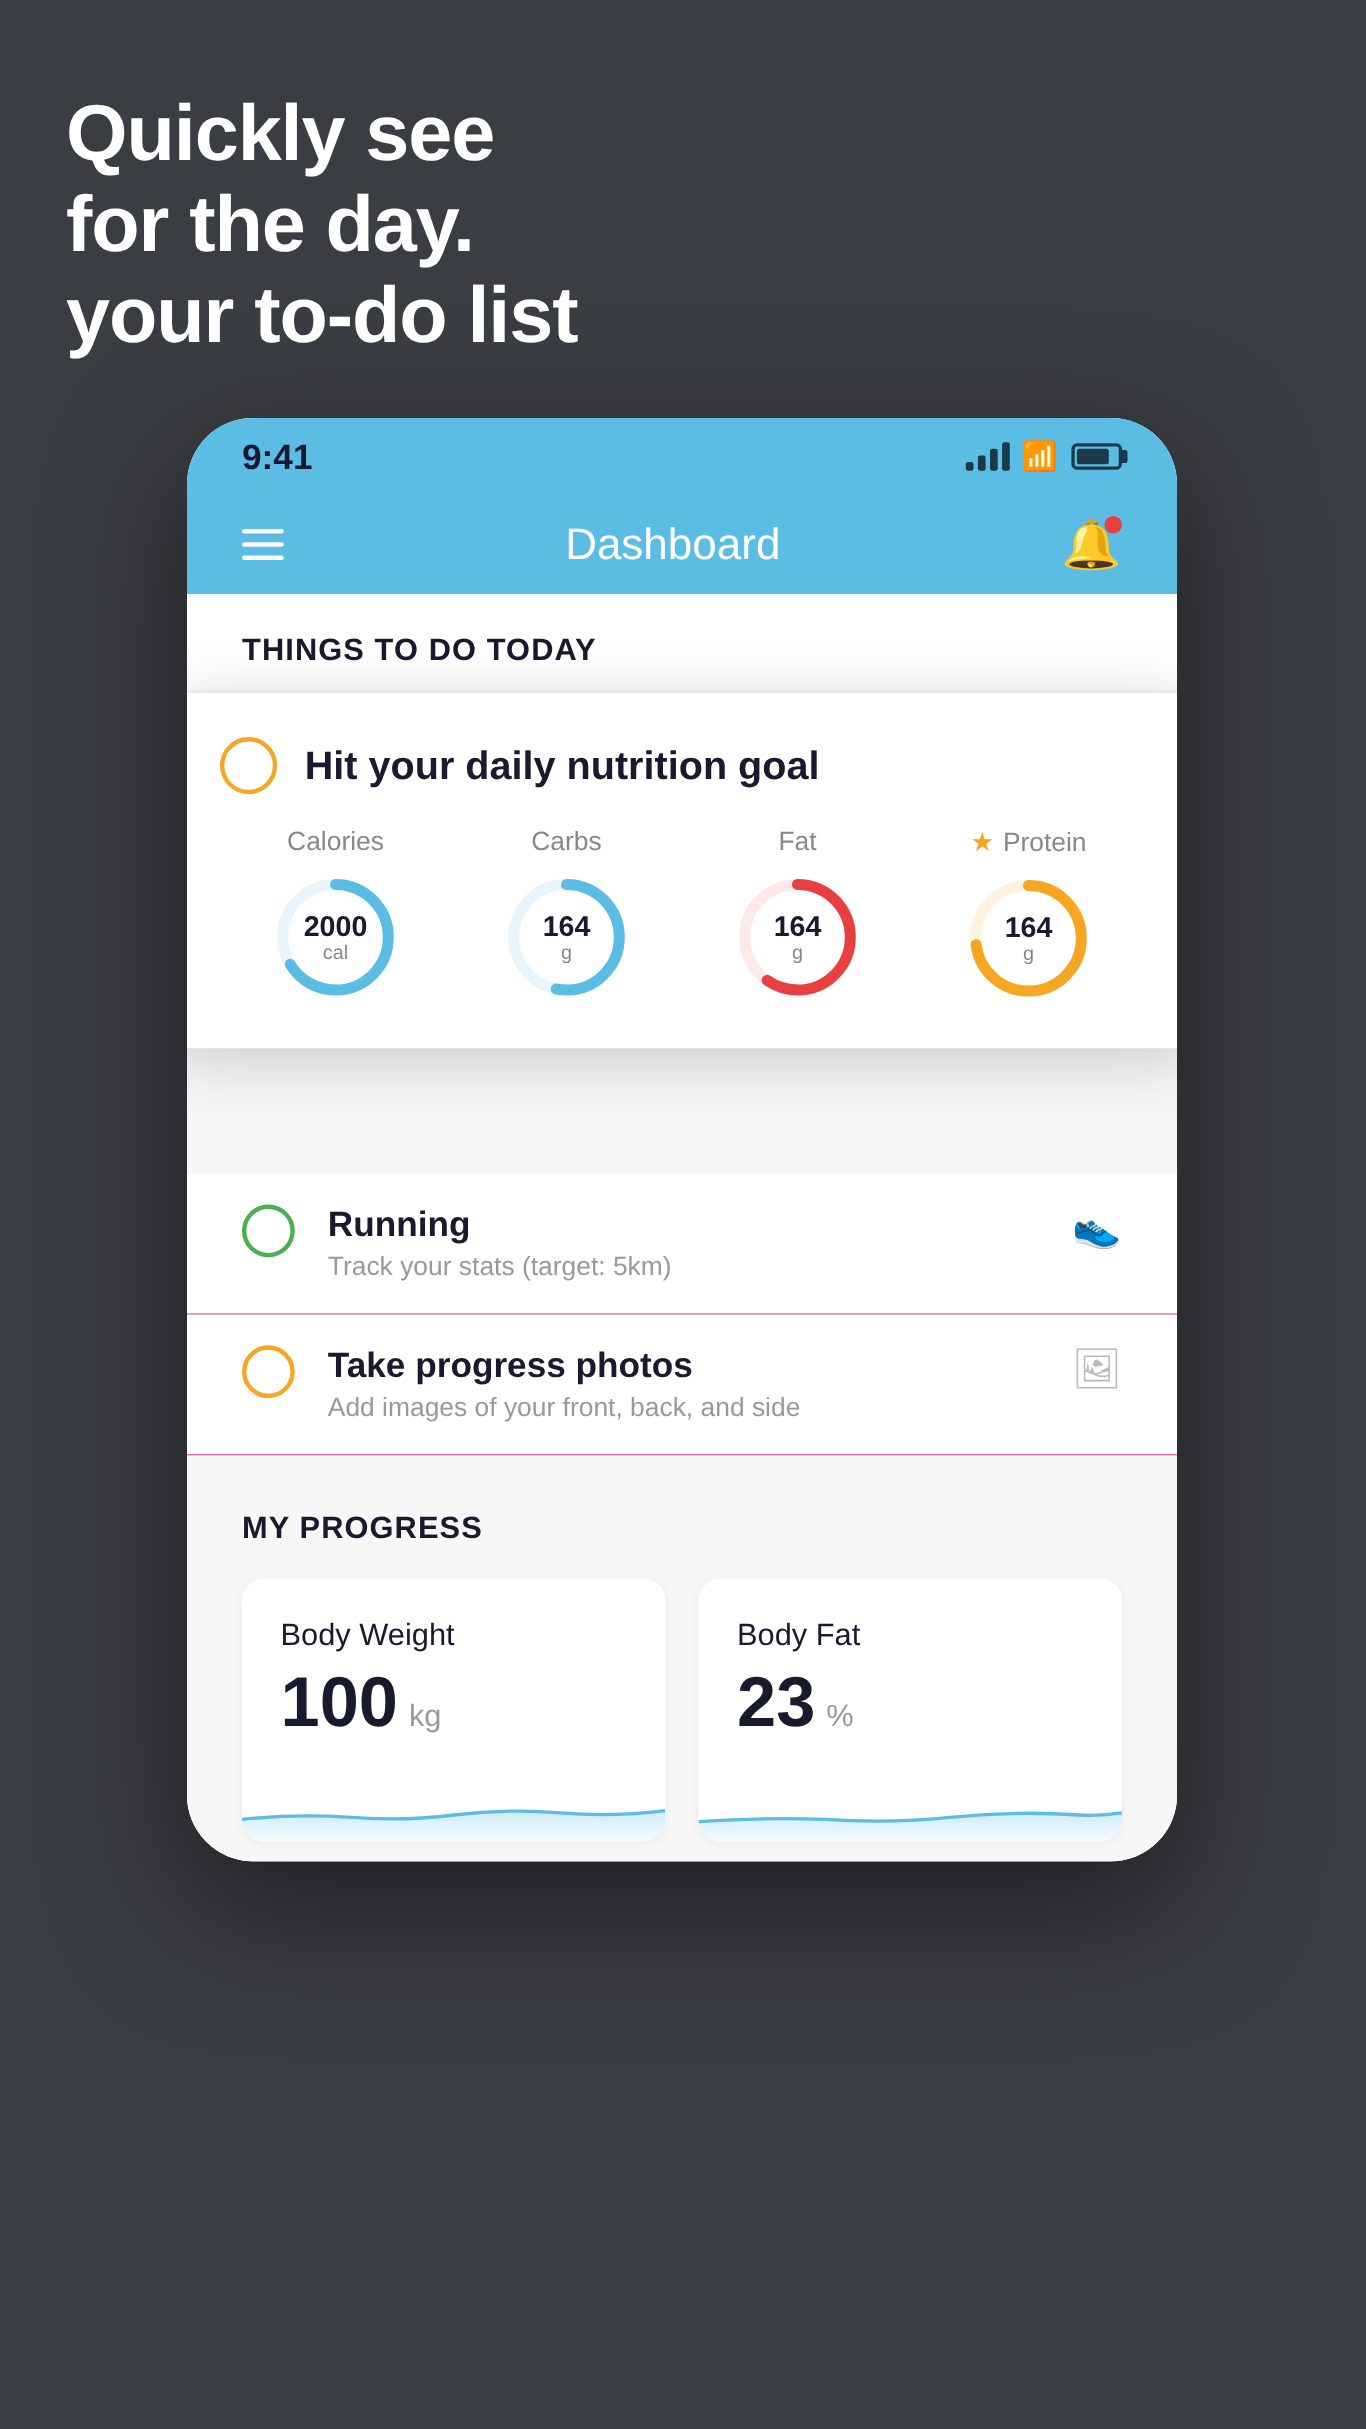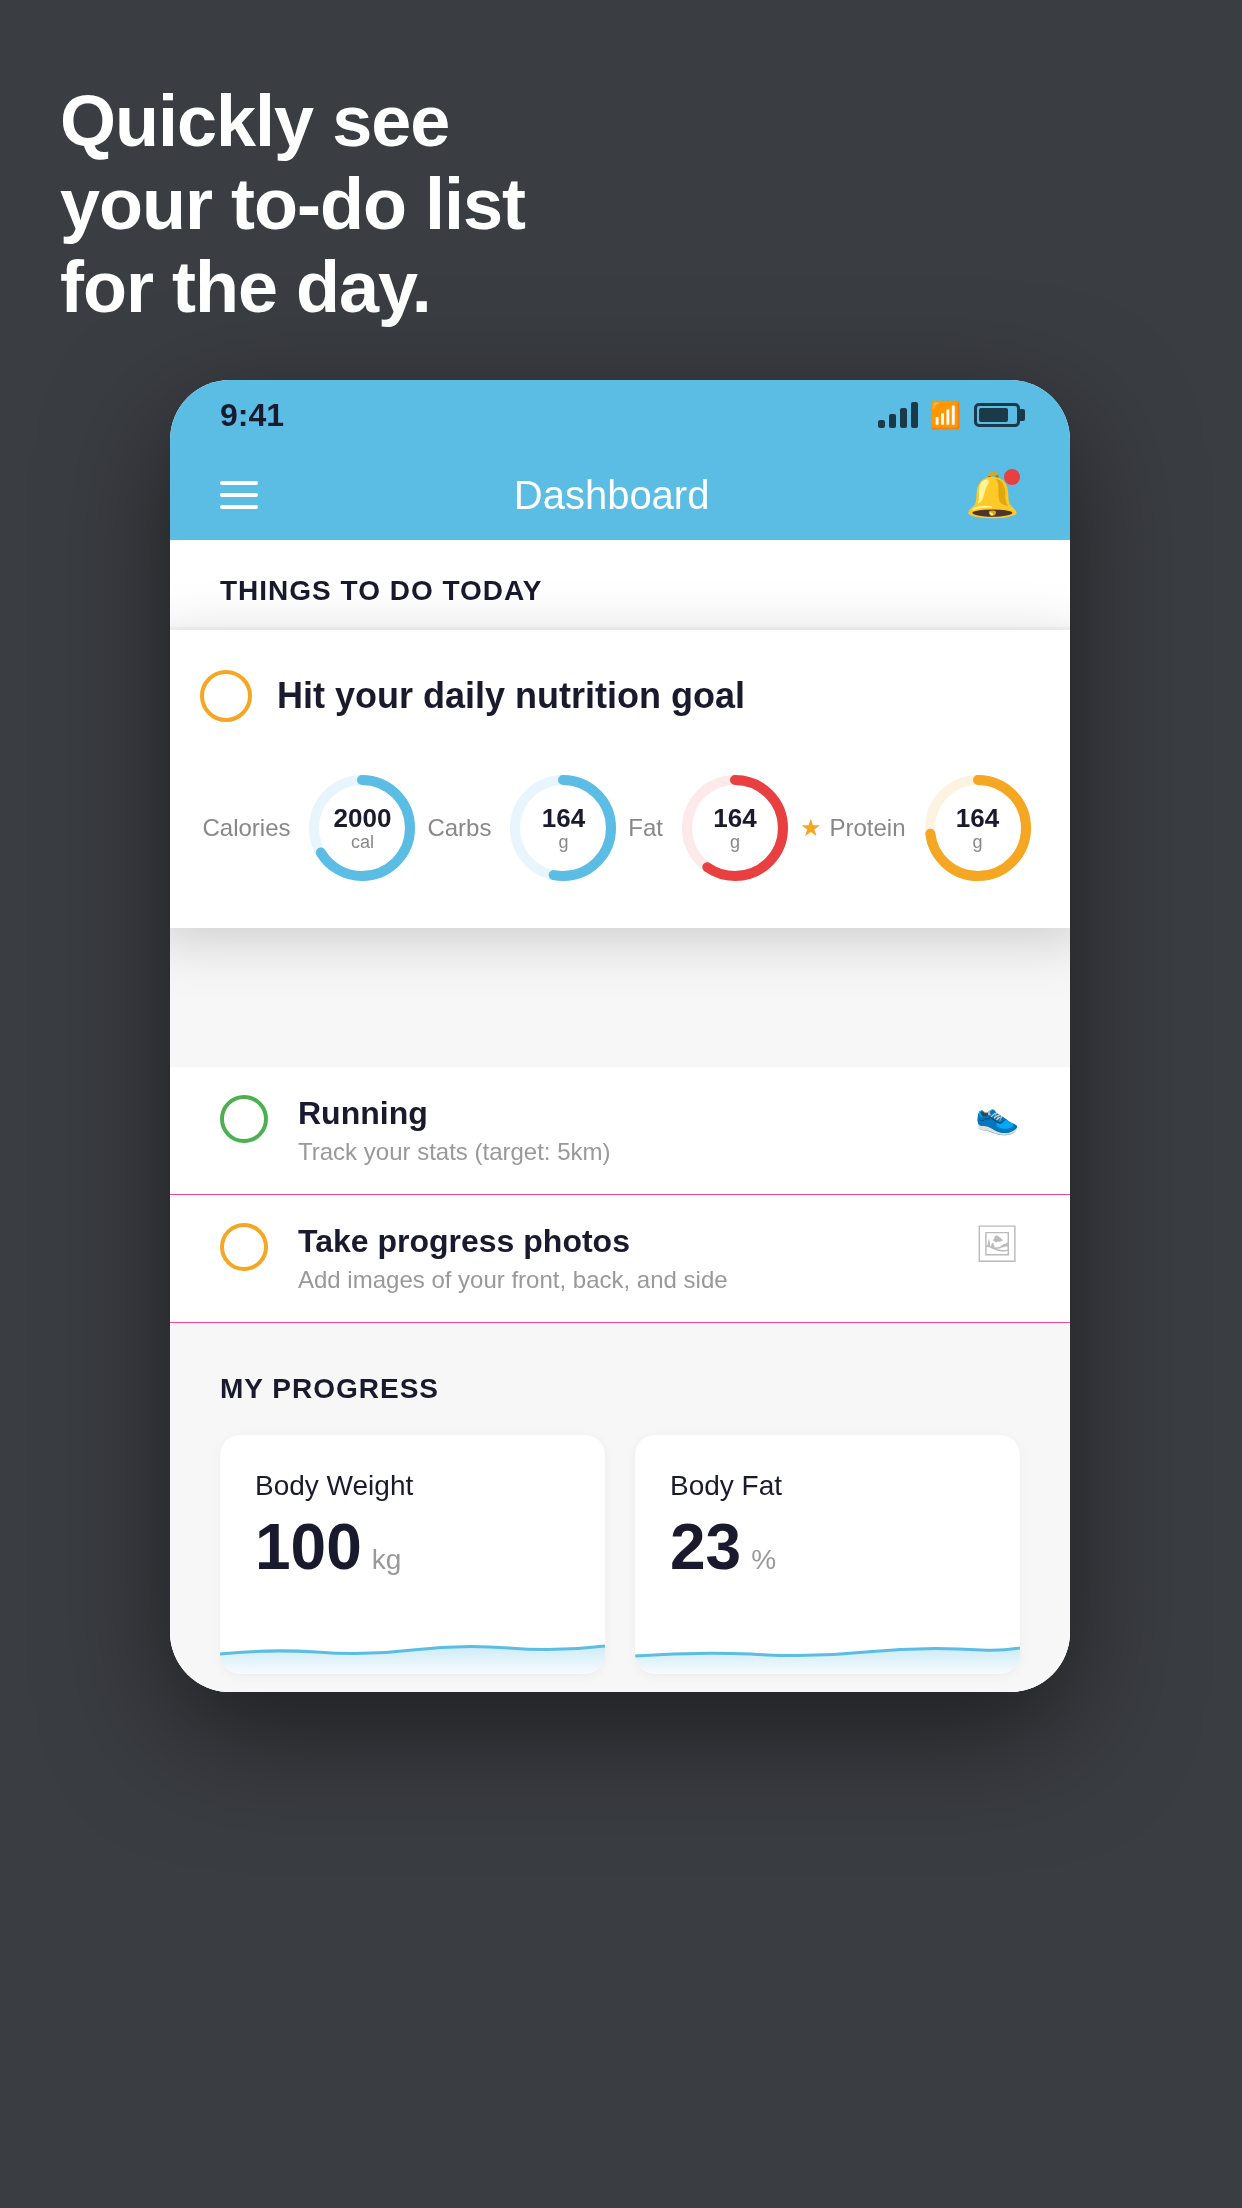--- a/index.html
+++ b/index.html
@@ -195,24 +195,23 @@
       color: #1a1a2e;
     }
     .nutrition-row {
       display: flex;
       justify-content: space-around;
       align-items: flex-start;
       margin-top: 10px;
     }
     .nutrition-item {
       display: flex;
-      flex-direction: row;
+      flex-direction: column;
       align-items: center;
       gap: 12px;
-      margin-top: 16px;
     }
     .nutrition-label {
       font-size: 24px;
       color: #888;
       font-weight: 400;
     }
     .nutrition-label.starred {
       display: flex;
       align-items: center;
       gap: 8px;
@@ -342,22 +341,22 @@
     .mini-chart svg {
       width: 100%;
       height: 100%;
     }
   </style>
 </head>
 <body>
 
 <div class="hero-text">
   <div>Quickly see</div>
+  <div>for the day.</div>
   <div>your to-do list</div>
-  <div>for the day.</div>
 </div>
 
 <div class="phone-mockup">
 
   <div class="status-bar">
     <span class="status-time">9:41</span>
     <div class="status-icons">
       <div class="signal-bars">
         <div class="signal-bar" style="height:8px;"></div>
         <div class="signal-bar" style="height:14px;"></div>

